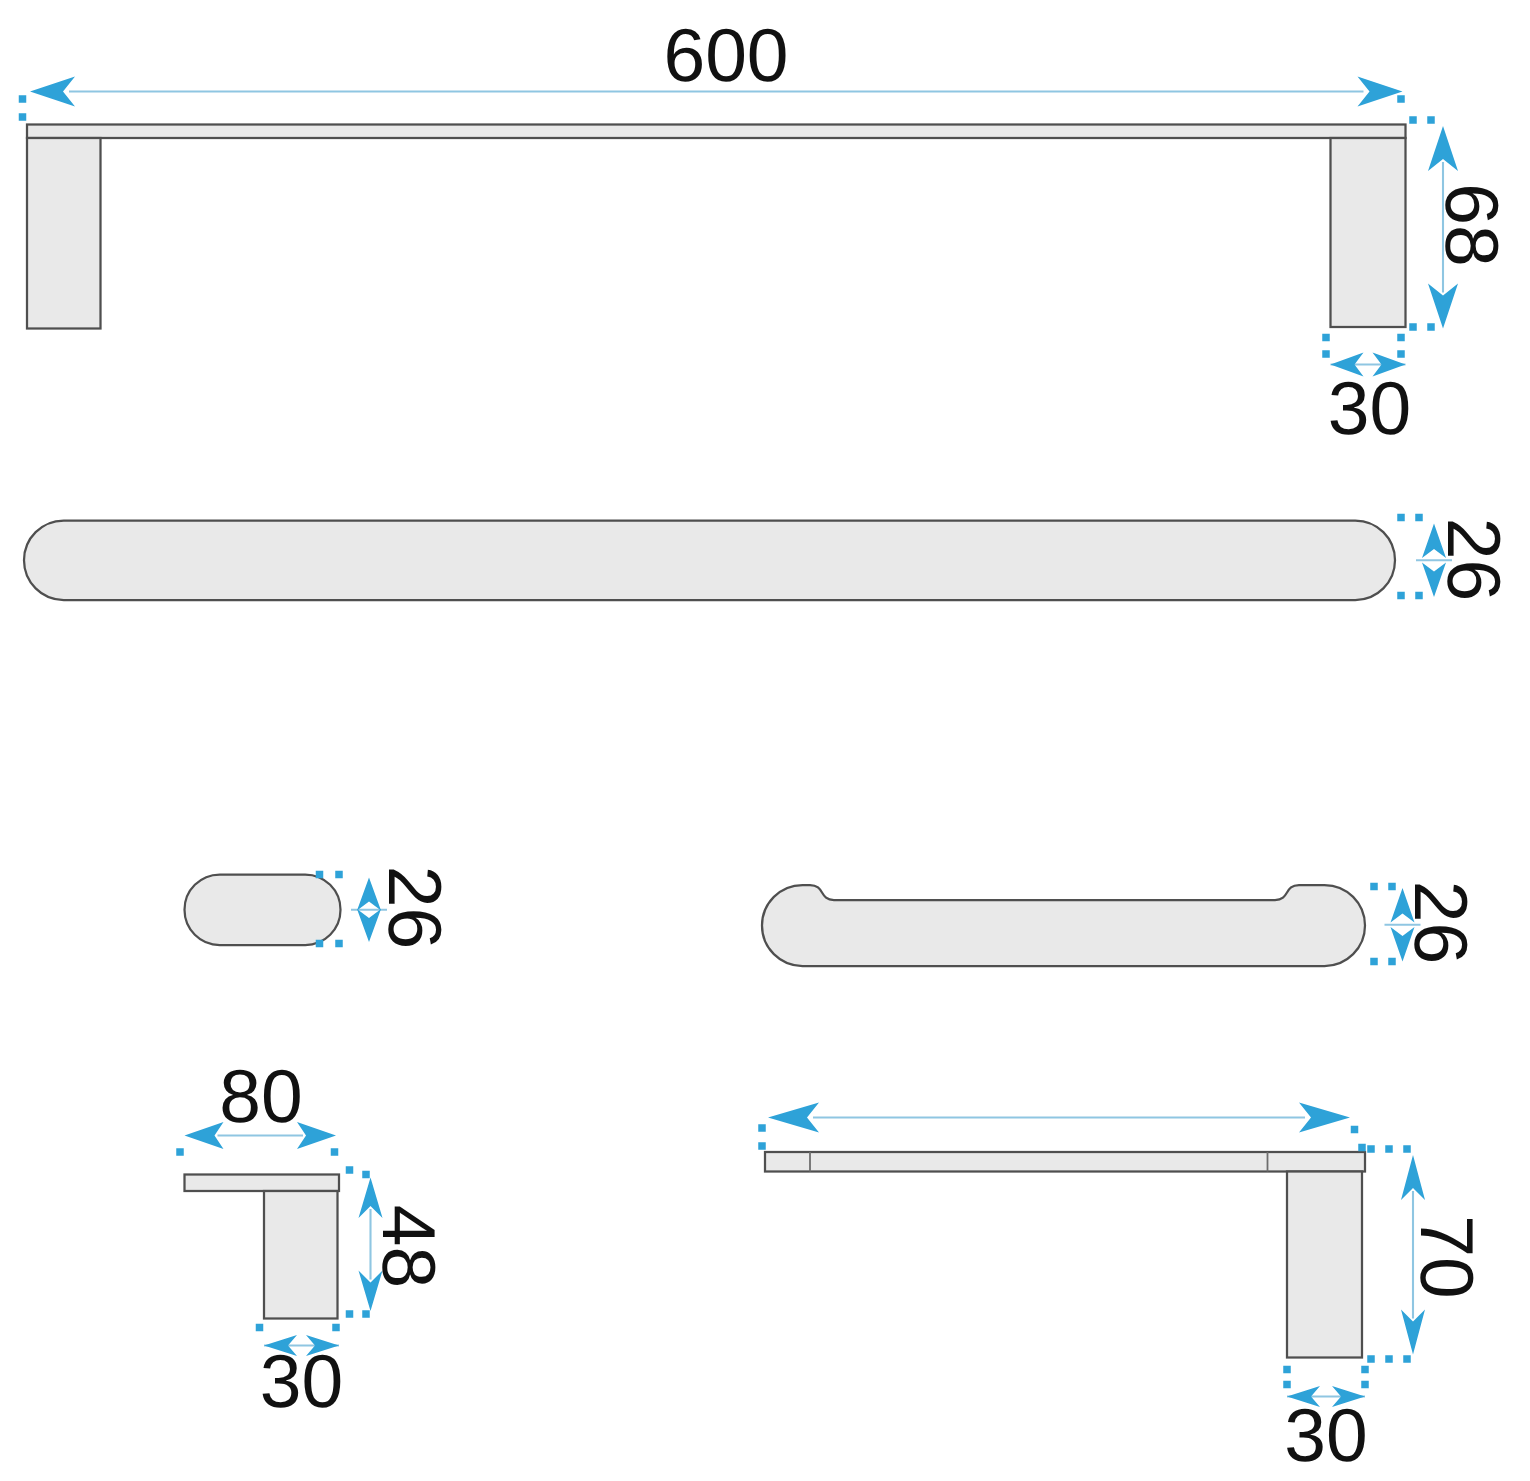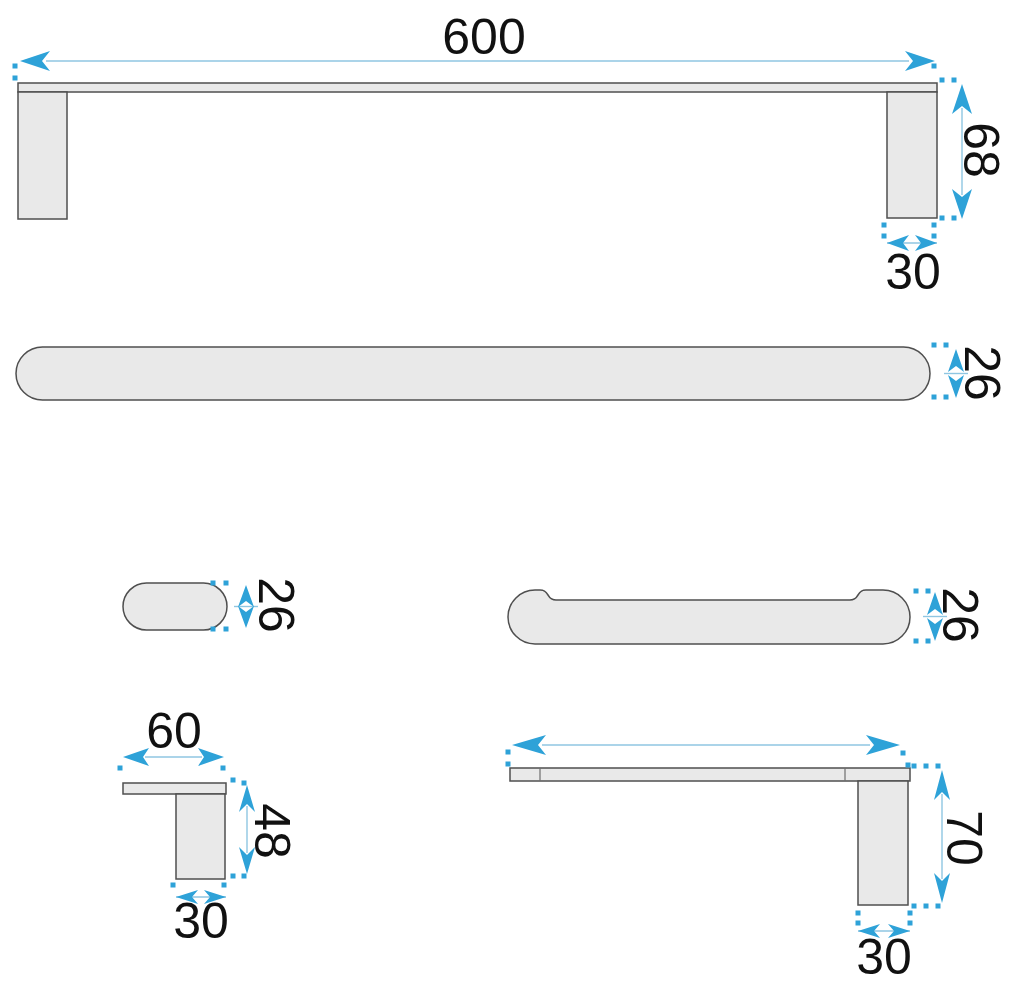--- a/index.html
+++ b/index.html
@@ -176,19 +176,19 @@
     </g>
   </g>
 </svg>
 
   <div class="dim-label" style="left:484px;top:37px;">600</div>
   <div class="dim-label rot" style="left:981px;top:150px;">68</div>
   <div class="dim-label" style="left:913px;top:272px;">30</div>
   <div class="dim-label rot" style="left:982px;top:373px;">26</div>
   <div class="dim-label rot" style="left:276px;top:605px;">26</div>
   <div class="dim-label rot" style="left:960px;top:615px;">26</div>
-  <div class="dim-label" style="left:174px;top:731px;">60</div>
+  <div class="dim-label" style="left:174px;top:731px;">80</div>
   <div class="dim-label rot" style="left:272px;top:831px;">48</div>
   <div class="dim-label" style="left:201px;top:921px;">30</div>
   <div class="dim-label rot" style="left:964px;top:838px;">70</div>
   <div class="dim-label" style="left:884px;top:957px;">30</div>
 
 </div>
 
 </body></html>

